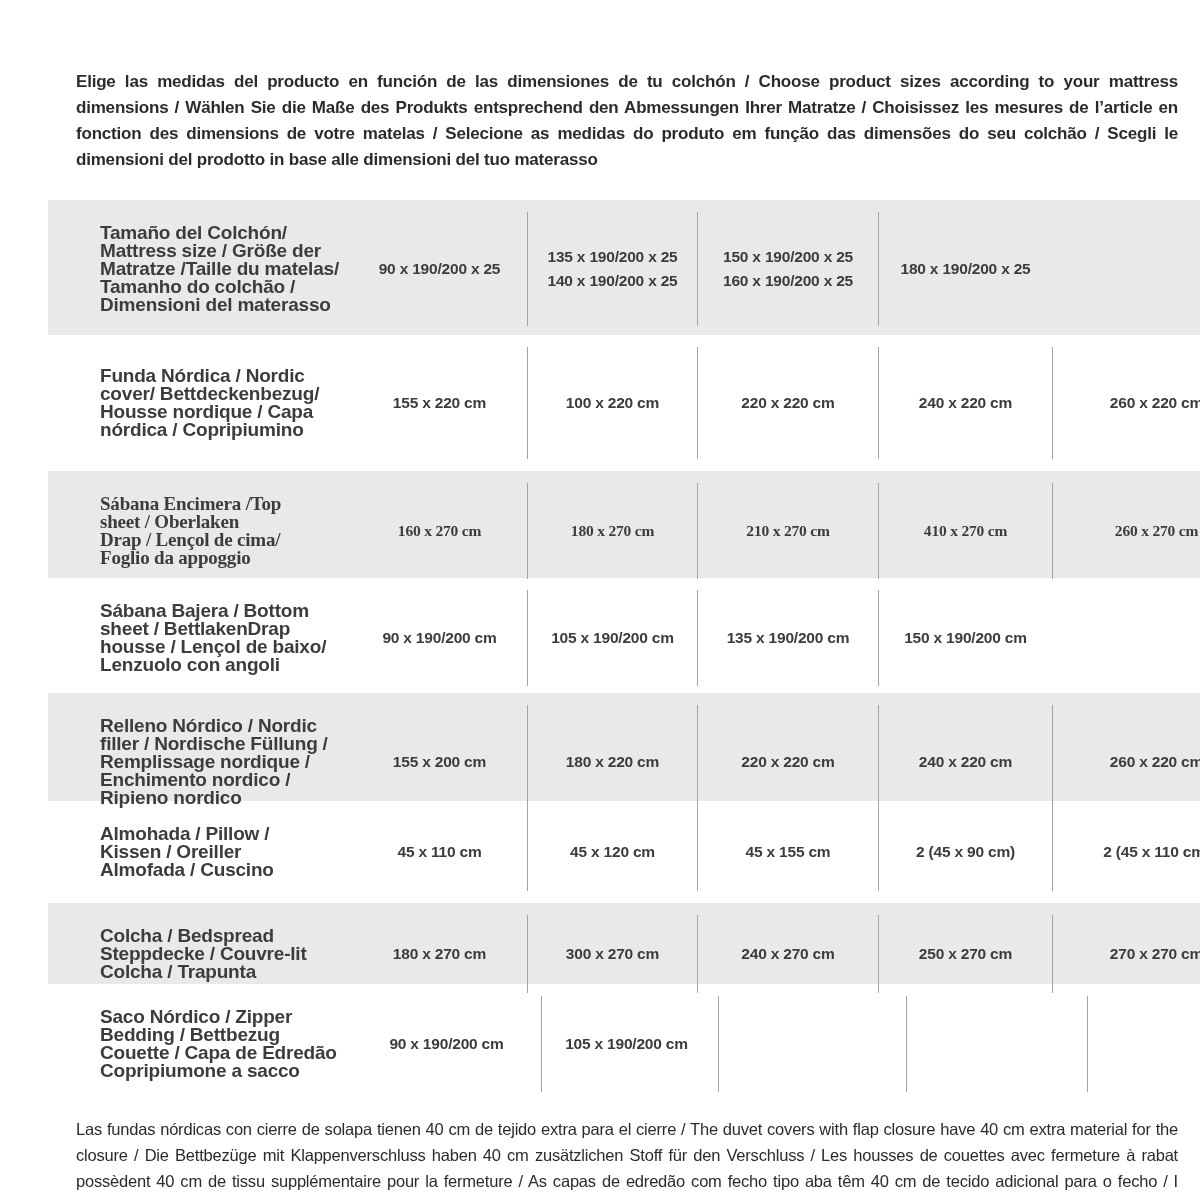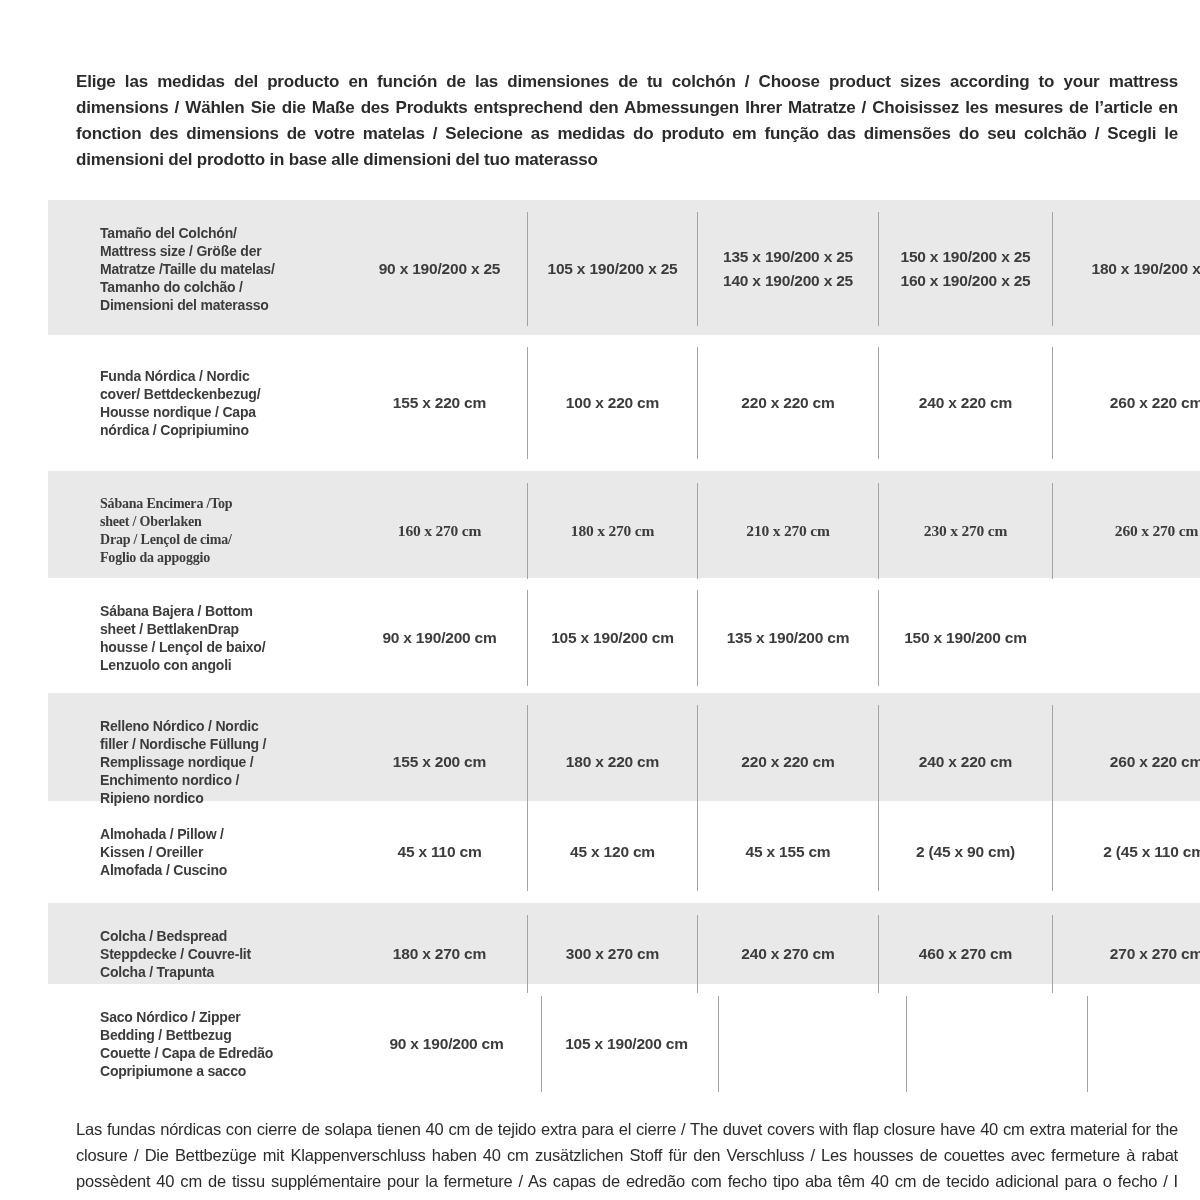--- a/index.html
+++ b/index.html
@@ -37,21 +37,21 @@
   .h0{height:135px;} .h1{height:136px;} .h2{height:107px;font-family:Liberation Serif, serif;} .h3{height:115px;}
   .h4{height:108px;} .h5{height:102px;} .h6{height:81px;} .h7{height:98px;gap:7px;}
 
   .cell{
     display:flex;align-items:center;
     font-weight:bold;color:var(--text-table);
     letter-spacing:-0.2px;
   }
   .lab{
     padding-left:40px;padding-right:6px;
-    font-size:14px;line-height:18px;
+    font-size:19px;line-height:18px;
     white-space:pre-line;
     justify-content:flex-start;text-align:left;
   }
   .val{
     justify-content:center;text-align:center;
     font-size:15.5px;line-height:24px;
     white-space:pre-line;
   }
   .sep{border-left:1px solid var(--divider);}
 
@@ -73,21 +73,20 @@
 
   <div class="size-table">
 
     <div class="trow shade h0">
       <div class="cell lab">Tamaño del Colchón/
 Mattress size / Größe der
 Matratze /Taille du matelas/
 Tamanho do colchão /
 Dimensioni del materasso</div>
       <div class="cell val">90 x 190/200 x 25</div>
-      <div class="cell val sep">105 x 190/200 x 25</div>
       <div class="cell val sep">135 x 190/200 x 25
 140 x 190/200 x 25</div>
       <div class="cell val sep">150 x 190/200 x 25
 160 x 190/200 x 25</div>
       <div class="cell val sep">180 x 190/200 x 25</div>
     </div>
 
     <div class="trow h1">
       <div class="cell lab">Funda Nórdica /  Nordic
 cover/ Bettdeckenbezug/
@@ -101,21 +100,21 @@
     </div>
 
     <div class="trow shade h2">
       <div class="cell lab">Sábana Encimera /Top
 sheet / Oberlaken
 Drap / Lençol de cima/
 Foglio da appoggio</div>
       <div class="cell val">160 x 270 cm</div>
       <div class="cell val sep">180 x 270 cm</div>
       <div class="cell val sep">210 x 270 cm</div>
-      <div class="cell val sep">230 x 270 cm</div>
+      <div class="cell val sep">410 x 270 cm</div>
       <div class="cell val sep">260 x 270 cm</div>
     </div>
 
     <div class="trow h3">
       <div class="cell lab">Sábana Bajera / Bottom
 sheet / BettlakenDrap
 housse / Lençol de baixo/
 Lenzuolo con angoli</div>
       <div class="cell val">90 x 190/200 cm</div>
       <div class="cell val sep">105 x 190/200 cm</div>
@@ -147,21 +146,21 @@
       <div class="cell val sep">2 (45 x 110 cm)</div>
     </div>
 
     <div class="trow shade h6">
       <div class="cell lab">Colcha / Bedspread
 Steppdecke / Couvre-lit
 Colcha / Trapunta</div>
       <div class="cell val">180 x 270 cm</div>
       <div class="cell val sep">300 x 270 cm</div>
       <div class="cell val sep">240 x 270 cm</div>
-      <div class="cell val sep">460 x 270 cm</div>
+      <div class="cell val sep">250 x 270 cm</div>
       <div class="cell val sep">270 x 270 cm</div>
     </div>
 
     <div class="trow h7">
       <div class="cell lab">Saco Nórdico / Zipper
 Bedding / Bettbezug
 Couette  / Capa de Edredão
 Copripiumone a sacco</div>
       <div class="cell val">90 x 190/200 cm</div>
       <div class="cell val sep">105 x 190/200 cm</div>

